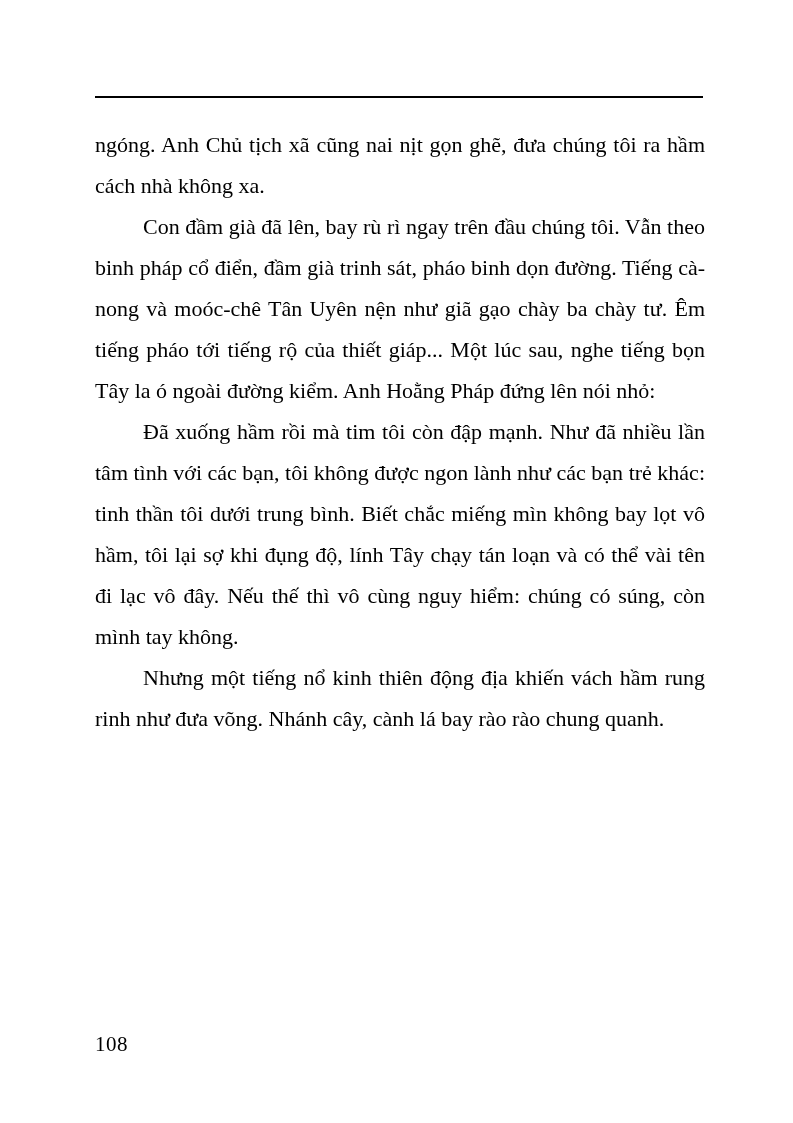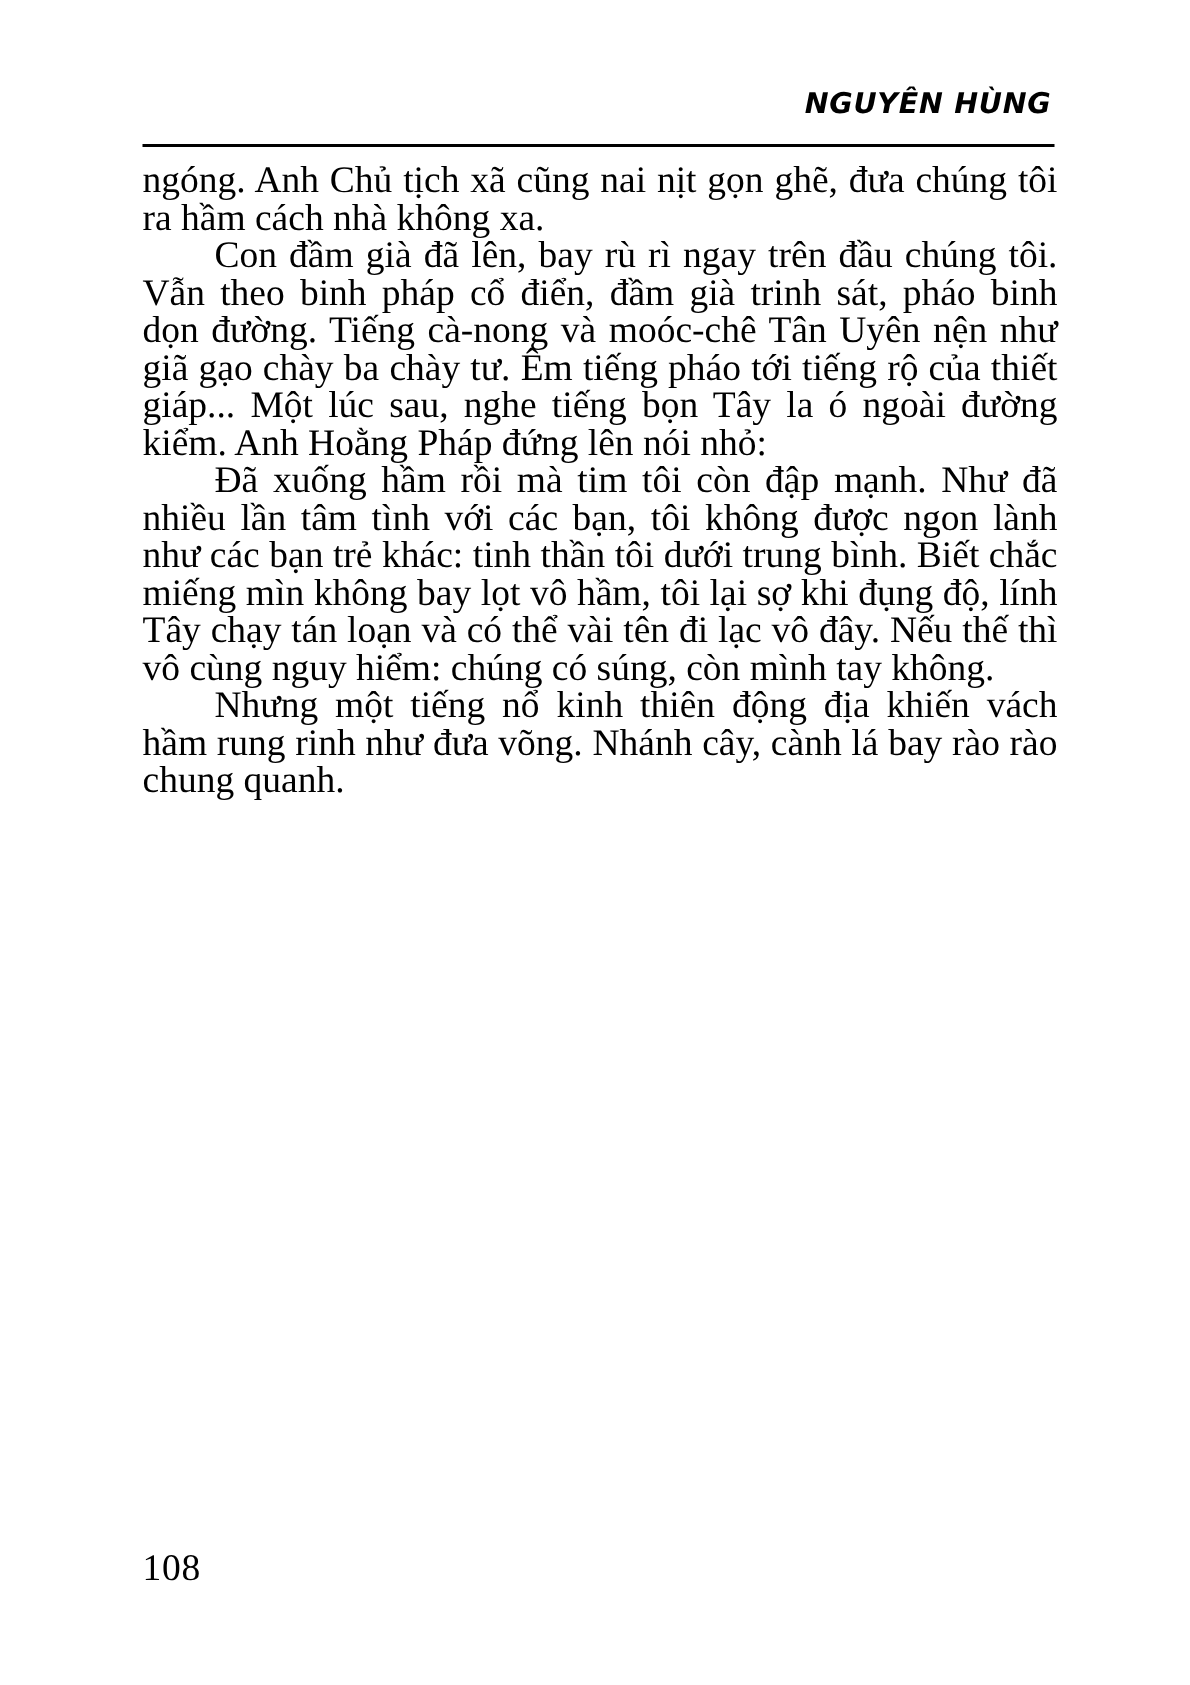--- a/index.html
+++ b/index.html
@@ -43,53 +43,50 @@
     position: absolute;
     left: 95px;
     top: 96px;
     width: 608px;
     height: 2px;
     background: #000;
   }
   .body-text {
     position: absolute;
     left: 95px;
-    top: 108px;
+    top: 124px;
     width: 610px;
-    font-size: 25px;
-    line-height: 25px;
+    font-size: 22px;
+    line-height: 41px;
     text-align: justify;
     text-justify: inter-word;
   }
   .para {
     margin: 0;
     text-indent: 48px;
   }
   .para.noindent {
     text-indent: 0;
   }
   .para.dash {
     text-indent: 48px;
   }
   .page-number {
     position: absolute;
     left: 95px;
     top: 1032px;
-    font-size: 25px;
+    font-size: 21px;
     letter-spacing: 0.5px;
   }
 </style>
 </head>
 <body>
 
 <div class="page">
 
-  <div class="header">
-    <span class="header-title">NGUYÊN HÙNG</span>
-  </div>
   <div class="header-rule"></div>
 
   <div class="body-text">
     <p class="para noindent">ngóng. Anh Chủ tịch xã cũng nai nịt gọn ghẽ, đưa chúng tôi ra hầm cách nhà không xa.</p>
     <p class="para">Con đầm già đã lên, bay rù rì ngay trên đầu chúng tôi. Vẫn theo binh pháp cổ điển, đầm già trinh sát, pháo binh dọn đường. Tiếng cà-nong và moóc-chê Tân Uyên nện như giã gạo chày ba chày tư. Êm tiếng pháo tới tiếng rộ của thiết giáp... Một lúc sau, nghe tiếng bọn Tây la ó ngoài đường kiểm. Anh Hoằng Pháp đứng lên nói nhỏ:</p>
     <p class="para">Đã xuống hầm rồi mà tim tôi còn đập mạnh. Như đã nhiều lần tâm tình với các bạn, tôi không được ngon lành như các bạn trẻ khác: tinh thần tôi dưới trung bình. Biết chắc miếng mìn không bay lọt vô hầm, tôi lại sợ khi đụng độ, lính Tây chạy tán loạn và có thể vài tên đi lạc vô đây. Nếu thế thì vô cùng nguy hiểm: chúng có súng, còn mình tay không.</p>
     <p class="para">Nhưng một tiếng nổ kinh thiên động địa khiến vách hầm rung rinh như đưa võng. Nhánh cây, cành lá bay rào rào chung quanh.</p>
   </div>
 
   <div class="page-number">108</div>

